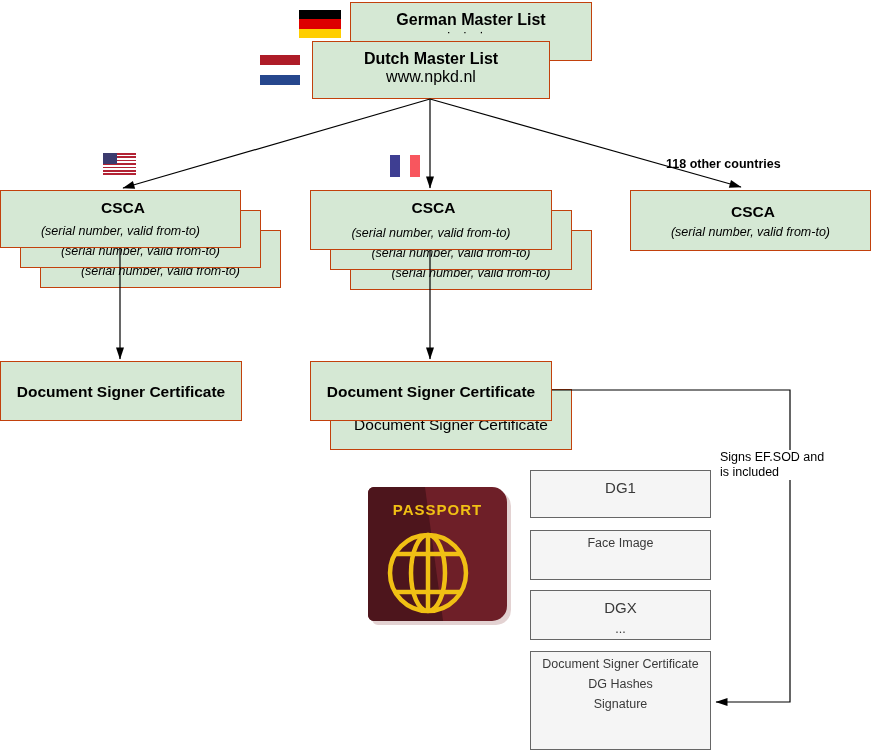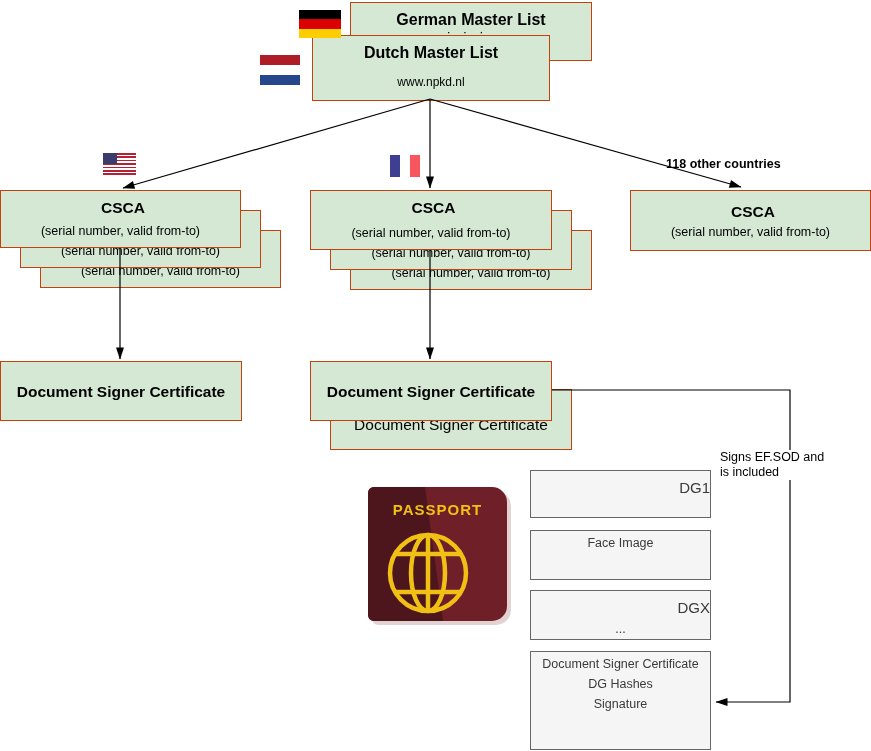--- a/index.html
+++ b/index.html
@@ -5,25 +5,25 @@
   html,body{margin:0;padding:0;background:#fff;}
   .canvas{
     position:relative;width:871px;height:751px;background:#ffffff;
     font-family:"Liberation Sans",sans-serif;overflow:hidden;color:#000;
   }
   .box{position:absolute;box-sizing:border-box;text-align:center;}
   .green{background:#d5e8d4;border:1px solid #c2410c;}
   .gray{background:#f5f5f5;border:1px solid #666666;color:#3a3a3a;}
   .title-bold{font-weight:bold;font-size:15.5px;line-height:19px;}
   .title-lg{font-weight:bold;font-size:16px;line-height:20px;}
-  .serial{position:absolute;left:0;right:0;bottom:8px;font-size:12.5px;line-height:15px;}
+  .serial{position:absolute;left:0;right:0;bottom:8px;font-style:italic;font-size:12.5px;line-height:15px;}
   .box-title{position:absolute;top:7px;left:0;right:16px;padding-left:21px;}
   .center-label{display:flex;align-items:center;justify-content:center;}
-  .url{font-size:12px;line-height:14px;margin-top:12px;}
-  .gtitle{font-size:15px;line-height:18px;margin-top:8px;text-align:right;}
+  .url{font-size:16px;line-height:14px;margin-top:1px;}
+  .gtitle{font-size:15px;line-height:18px;margin-top:8px;}
   .gsub{font-size:12.5px;line-height:15px;margin-top:5px;}
   .connectors{position:absolute;left:0;top:0;z-index:5;pointer-events:none;}
   .conn{fill:none;stroke:#000;stroke-width:1.2;}
   .floating-label{position:absolute;font-size:12.5px;line-height:15px;z-index:6;background:#ffffff;}
   .bold-label{font-weight:bold;}
   
   .flag{position:absolute;display:flex;z-index:2;}
   .flag-h{flex-direction:column;}
   .flag-h > div{flex:1;}
   .flag-v{flex-direction:row;}
@@ -50,21 +50,21 @@
 </head>
 <body>
 
 <div class="canvas">
 
   <div class="box green mlist-pad" style="left:350px;top:2px;width:242px;height:59px;z-index:0;">
     <div class="title-lg">German Master List</div>
   </div>
   <div class="obscured">···</div>
 
-  <div class="box green mlist-pad" style="left:312px;top:35px;width:238px;height:66px;z-index:2;">
+  <div class="box green mlist-pad" style="left:312px;top:41px;width:238px;height:58px;z-index:2;">
     <div class="title-lg">Dutch Master List</div>
     <div class="url">www.npkd.nl</div>
   </div>
 
   <div class="flag flag-h" style="left:299px;top:10px;width:42px;height:28px;">
     <div class="de-1"></div>
       <div class="de-2"></div>
       <div class="de-3"></div>
   </div>
   <div class="flag flag-h" style="left:260px;top:55px;width:40px;height:30px;">

